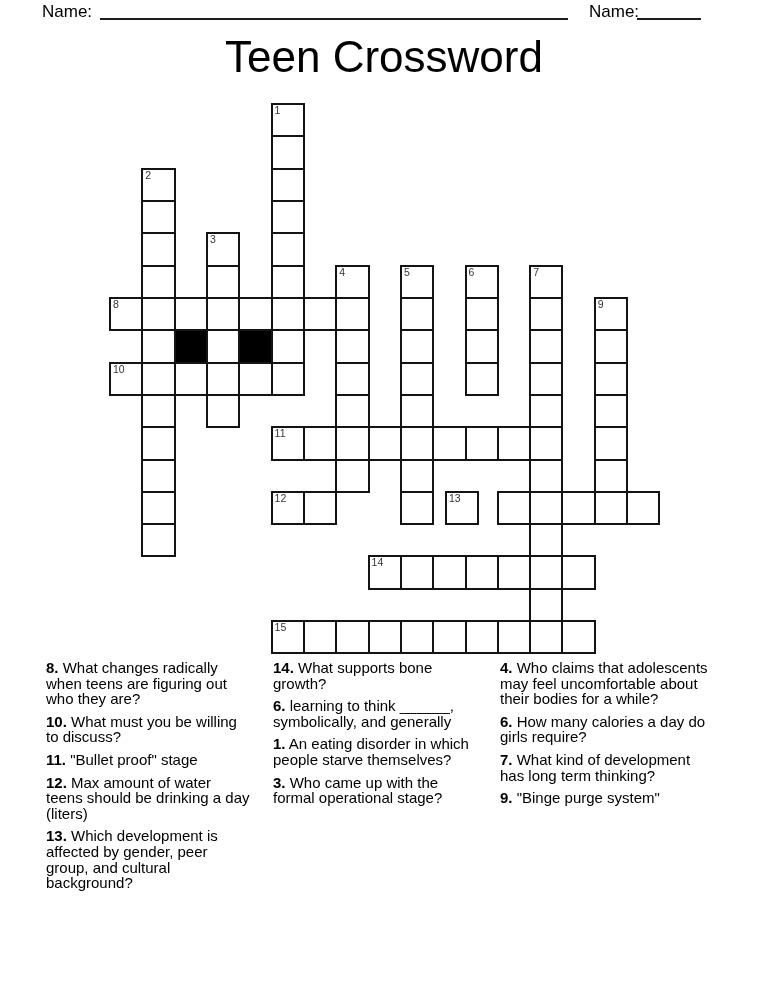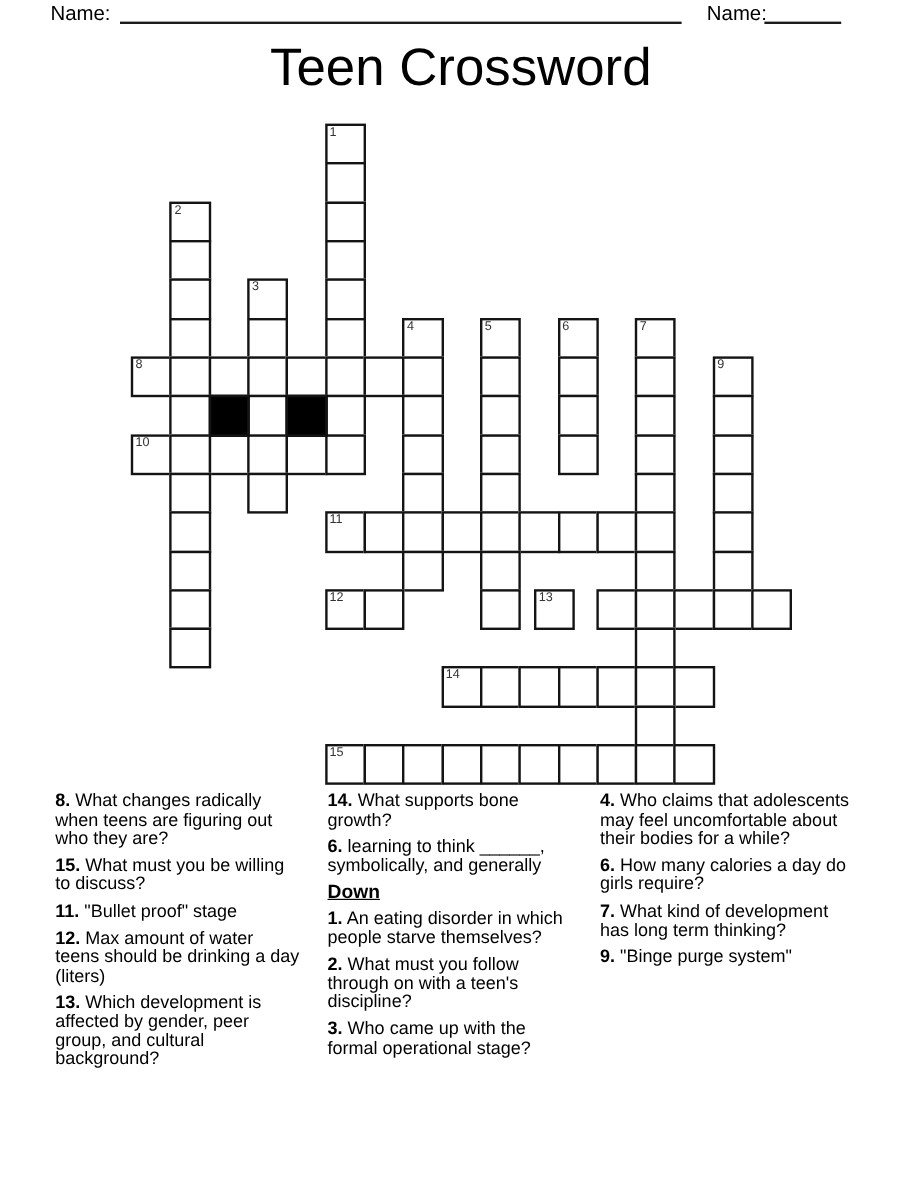--- a/index.html
+++ b/index.html
@@ -171,31 +171,29 @@
     <div class="cell" style="left: 355.52px; top: 517.12px; width: 34.32px; height: 34.32px;"></div>
     <div class="cell" style="left: 387.84px; top: 517.12px; width: 34.32px; height: 34.32px;"></div>
     <div class="cell" style="left: 420.16px; top: 517.12px; width: 34.32px; height: 34.32px;"></div>
     <div class="cell" style="left: 452.48px; top: 517.12px; width: 34.32px; height: 34.32px;"></div>
     <div class="cell black" style="left: 64.64px; top: 226.24px; width: 34.32px; height: 34.32px;"></div>
     <div class="cell black" style="left: 129.28px; top: 226.24px; width: 34.32px; height: 34.32px;"></div>
   </div>
 
 <div class="clue-col" style="left:46px;  top:660px; width:204px;">
     <div class="clue"><b>8.</b> What changes radically when teens are figuring out who they are?</div>
-    <div class="clue"><b>15.</b> What must you be willing to discuss?</div>
+    <div class="clue"><b>10.</b> What must you be willing to discuss?</div>
     <div class="clue"><b>11.</b> "Bullet proof" stage</div>
     <div class="clue"><b>12.</b> Max amount of water teens should be drinking a day (liters)</div>
     <div class="clue"><b>13.</b> Which development is affected by gender, peer group, and cultural background?</div>
   </div>
 <div class="clue-col" style="left:273px; top:660px; width:204px;">
     <div class="clue"><b>14.</b> What supports bone growth?</div>
     <div class="clue"><b>6.</b> learning to think ______, symbolically, and generally</div>
-    <div class="clue-header">Down</div>
     <div class="clue"><b>1.</b> An eating disorder in which people starve themselves?</div>
-    <div class="clue"><b>2.</b> What must you follow through on with a teen's discipline?</div>
     <div class="clue"><b>3.</b> Who came up with the formal operational stage?</div>
   </div>
 <div class="clue-col" style="left:500px; top:660px; width:214px;">
     <div class="clue"><b>4.</b> Who claims that adolescents may feel uncomfortable about their bodies for a while?</div>
     <div class="clue"><b>6.</b> How many calories a day do girls require?</div>
     <div class="clue"><b>7.</b> What kind of development has long term thinking?</div>
     <div class="clue"><b>9.</b> "Binge purge system"</div>
   </div>
 
 </body></html>

